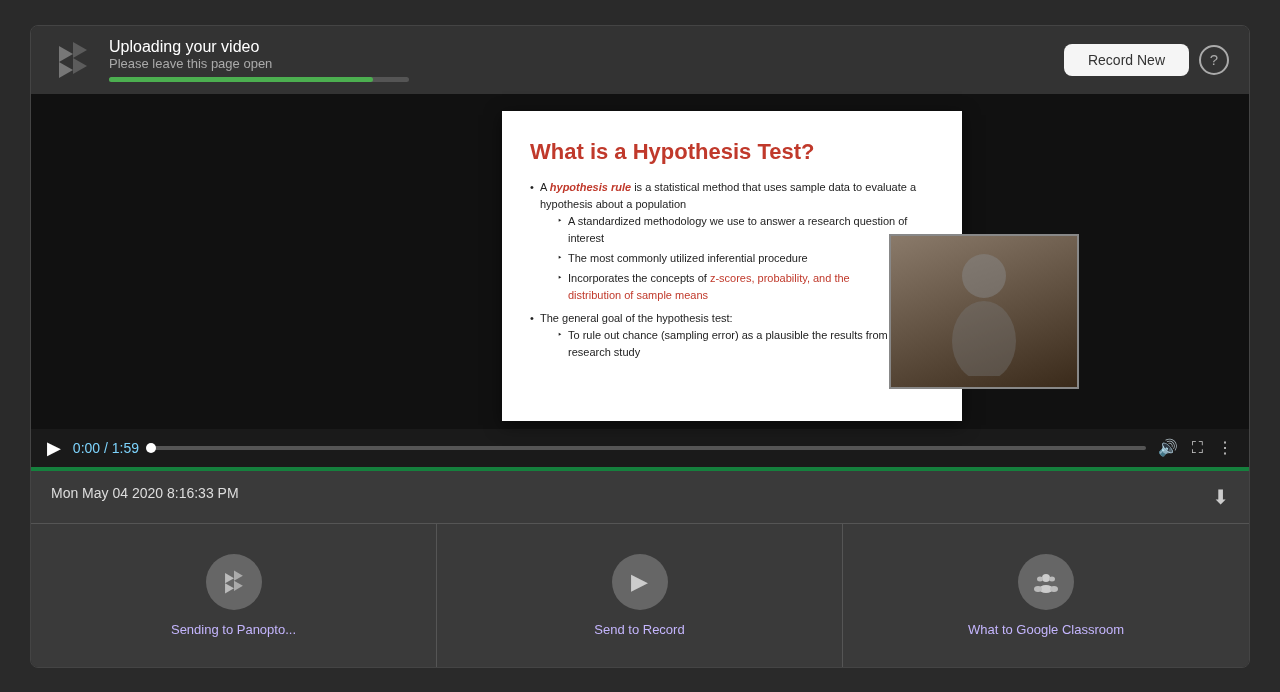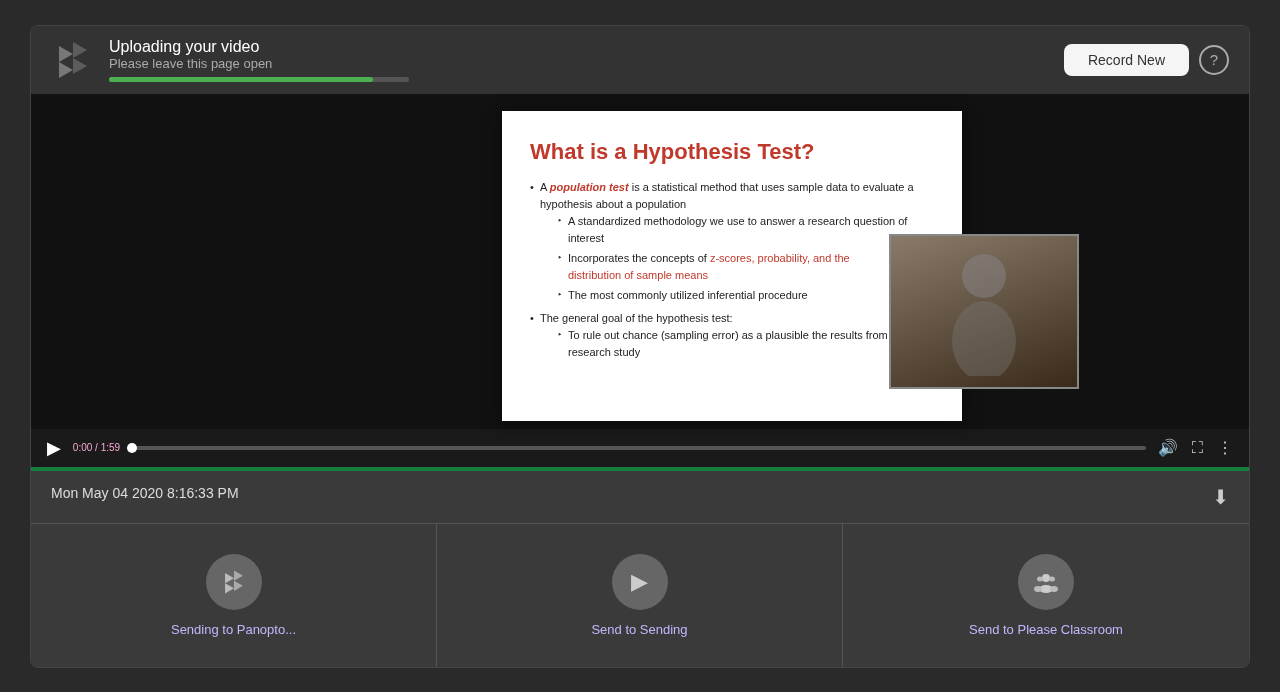--- a/index.html
+++ b/index.html
@@ -176,22 +176,22 @@
       gap: 12px;
     }
     .play-btn {
       background: transparent;
       border: none;
       color: #fff;
       font-size: 18px;
       cursor: pointer;
     }
     .time-display {
-      color: #f9a8d4;
-      font-size: 10px;
+      color: #7dd3fc;
+      font-size: 14px;
     }
     .seek-bar-container {
       flex: 1;
       height: 4px;
       background: #555;
       border-radius: 2px;
       position: relative;
       cursor: pointer;
     }
     .seek-bar-fill {
@@ -307,26 +307,26 @@
       <button class="help-icon-btn">?</button>
     </div>
   </div>
 
   <div class="video-area">
 
     <div class="slide-frame">
       <div class="slide-title">What is a Hypothesis Test?</div>
       <div class="slide-body">
         <div class="bullet-main">
-          <span>A </span><span class="italic-orange">population test</span><span> is a statistical method that uses sample data to evaluate a hypothesis about a population</span>
+          <span>A </span><span class="italic-orange">hypothesis rule</span><span> is a statistical method that uses sample data to evaluate a hypothesis about a population</span>
           <div class="bullet-sub">A standardized methodology we use to answer a research question of interest</div>
+          <div class="bullet-sub">The most commonly utilized inferential procedure</div>
           <div class="bullet-sub">
             <span>Incorporates the concepts of </span><span class="link-text">z-scores, probability</span><span class="link-text">, and the <br><span class="link-text">distribution of sample means</span></span>
           </div>
-          <div class="bullet-sub">The most commonly utilized inferential procedure</div>
         </div>
         <div class="bullet-main">
           <span>The general goal of the hypothesis test:</span>
           <div class="bullet-sub">To rule out chance (sampling error) as a plausible the results from a research study</div>
         </div>
       </div>
     </div>
 
     <div class="webcam-overlay">
       <div class="webcam-person">
@@ -370,31 +370,31 @@
           <polygon points="8,24 22,32 8,40" fill="#bbb"></polygon>
         </svg>
       </div>
       <span class="action-label">Sending to Panopto...</span>
     </div>
 
     <div class="action-tile">
       <div class="action-icon">
         <span style="font-size:22px; color:#ccc;">▶</span>
       </div>
-      <span class="action-label">Send to Sending</span>
+      <span class="action-label">Send to Record</span>
     </div>
 
     <div class="action-tile">
       <div class="action-icon">
         <svg width="26" height="26" viewBox="0 0 26 26" fill="none">
           <circle cx="13" cy="9" r="4" fill="#ccc"></circle>
           <ellipse cx="7" cy="10" rx="3" ry="2.5" fill="#bbb"></ellipse>
           <ellipse cx="19" cy="10" rx="3" ry="2.5" fill="#bbb"></ellipse>
           <ellipse cx="13" cy="20" rx="7" ry="4" fill="#ccc"></ellipse>
           <ellipse cx="5" cy="20" rx="4" ry="3" fill="#bbb"></ellipse>
           <ellipse cx="21" cy="20" rx="4" ry="3" fill="#bbb"></ellipse>
         </svg>
       </div>
-      <span class="action-label">Send to Please Classroom</span>
+      <span class="action-label">What to Google Classroom</span>
     </div>
 
   </div>
 </div>
 
 </body></html>

